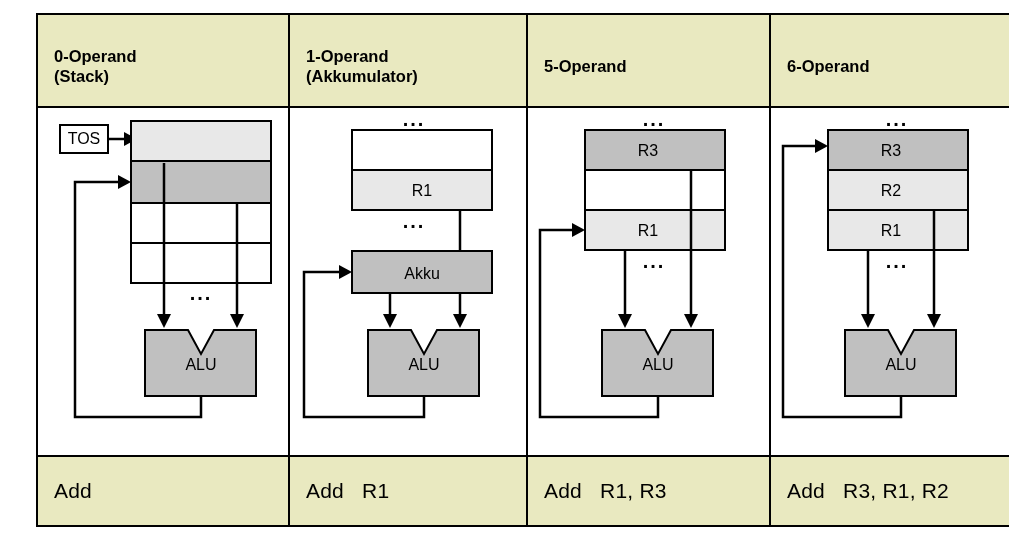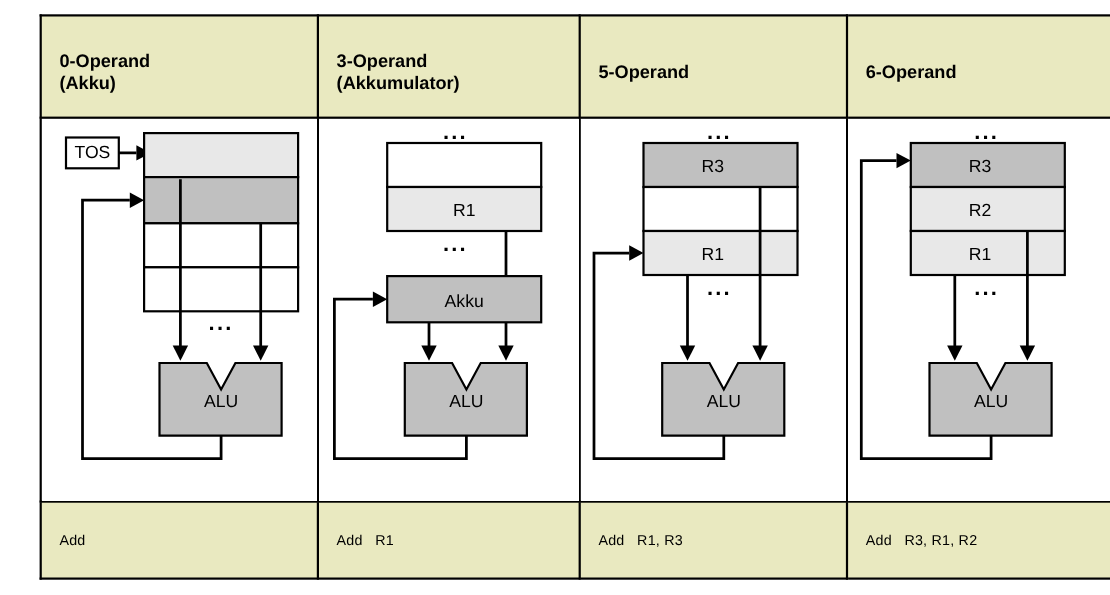--- a/index.html
+++ b/index.html
@@ -48,21 +48,21 @@
   .diag svg{display:block;}
 
   
   .instr{
     background:#e9e9c0;
     height:66px;
     vertical-align:middle !important;
     padding-left:16px !important;
   }
   .instr .txt{
-    font-size:13px;
+    font-size:21px;
     color:#000;
     white-space:pre;
     letter-spacing:0.2px;
   }
 
   
   svg text{
     font-family:"Liberation Sans","DejaVu Sans",sans-serif;
     font-size:16px;
     fill:#000;
@@ -80,24 +80,24 @@
       <col style="width:252px">
       <col style="width:238px">
       <col style="width:243px">
       <col style="width:252px">
     </colgroup>
 
     <tbody>
         <tr>
       <td class="hdr">
         <div class="l1">0-Operand</div>
-        <div class="l2">(Akku)</div>
-      </td>
-      <td class="hdr">
-        <div class="l1">3-Operand</div>
+        <div class="l2">(Stack)</div>
+      </td>
+      <td class="hdr">
+        <div class="l1">1-Operand</div>
         <div class="l2">(Akkumulator)</div>
       </td>
       <td class="hdr">
         <div class="l1">5-Operand</div>
         <div class="l2"></div>
       </td>
       <td class="hdr">
         <div class="l1">6-Operand</div>
         <div class="l2"></div>
       </td>

